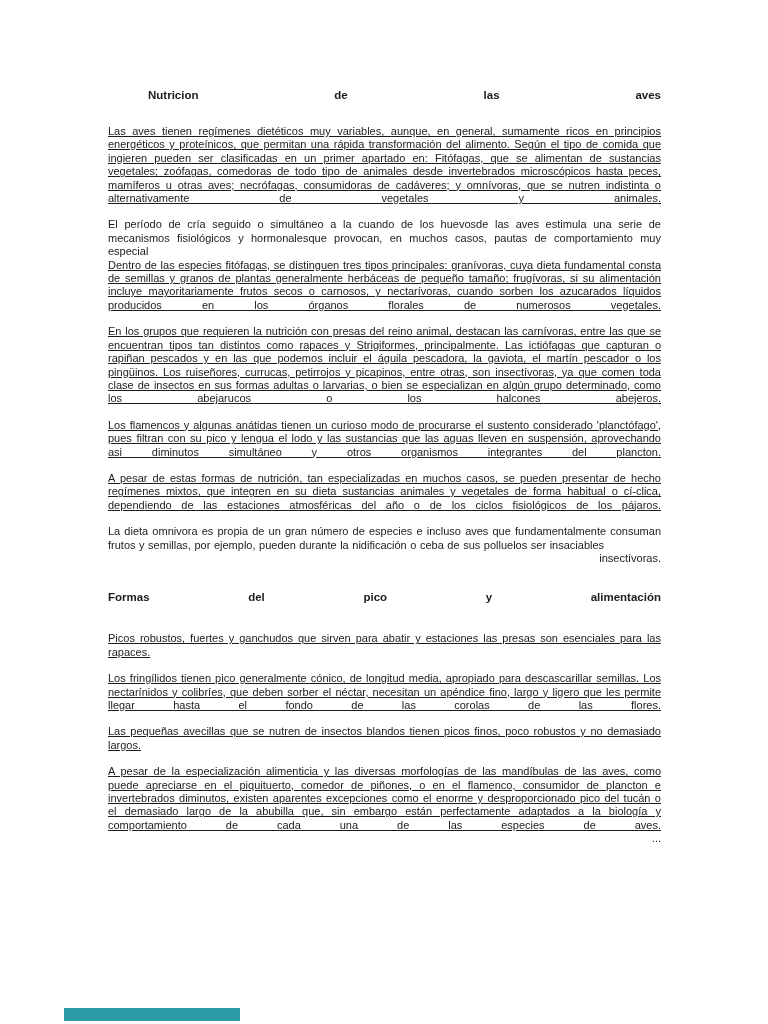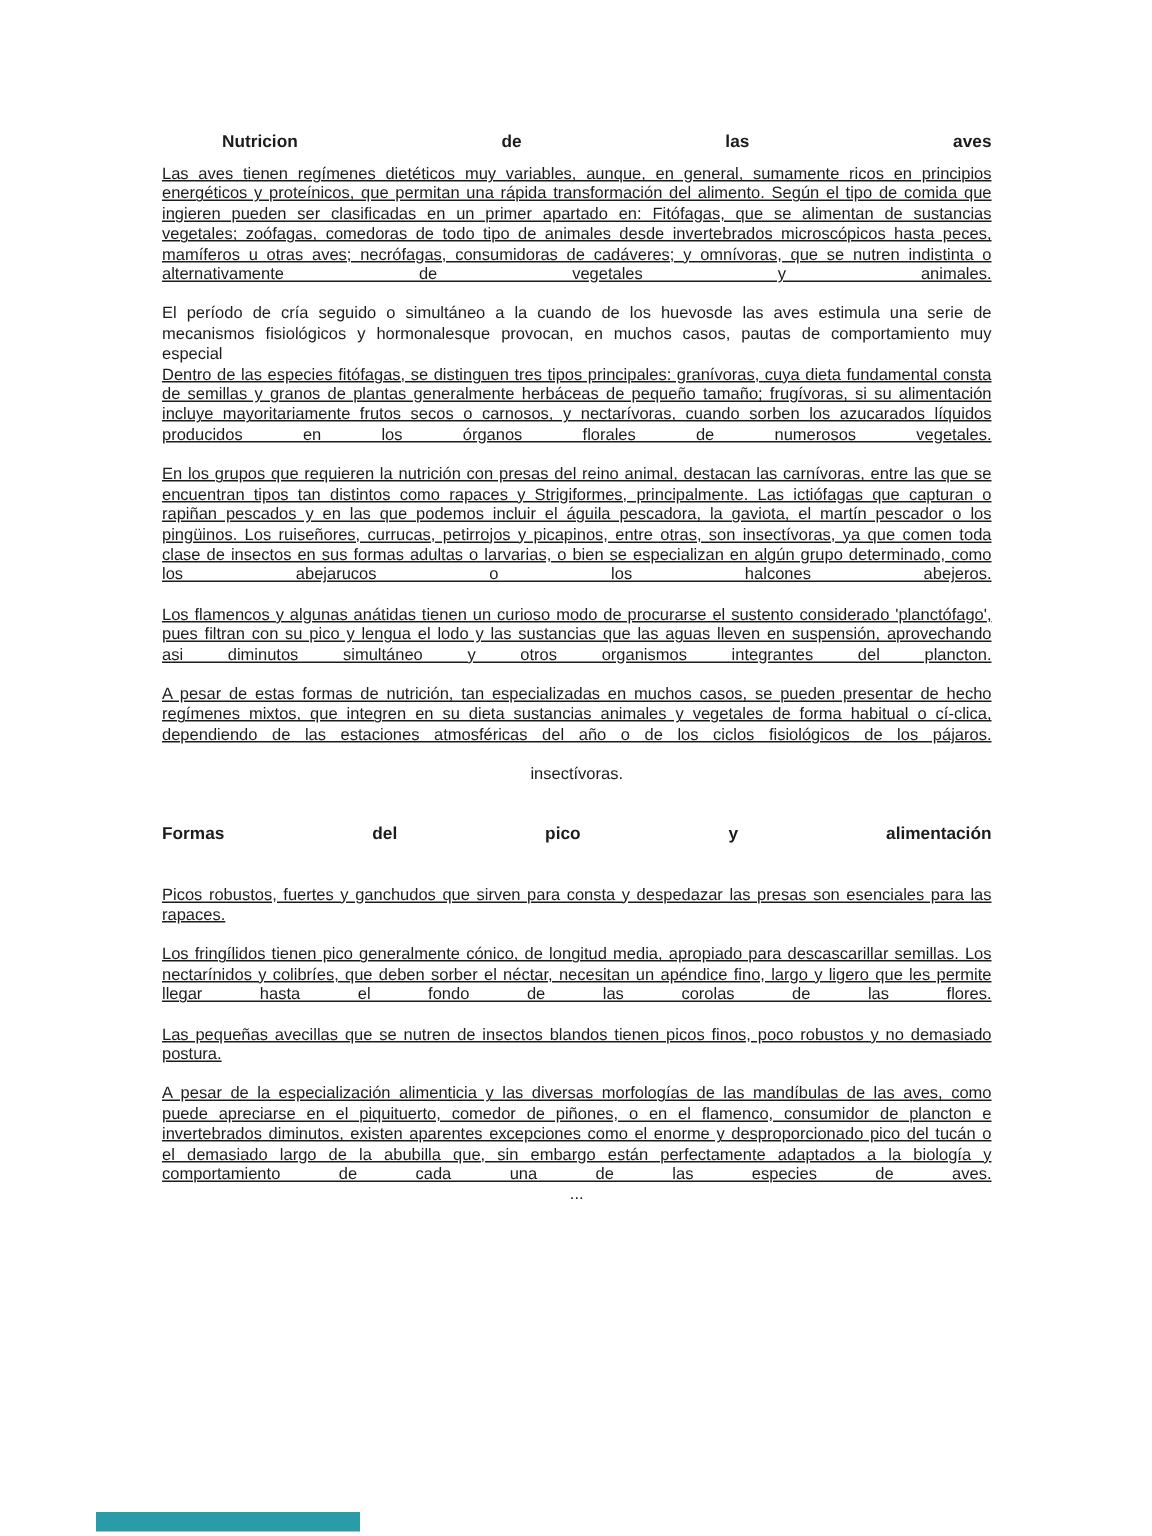--- a/index.html
+++ b/index.html
@@ -25,34 +25,34 @@
     line-height: 13.4px;
   }
   .heading {
     font-weight: bold;
     font-size: 11.5px;
     line-height: 14px;
     text-align: justify;
     text-align-last: justify;
     -moz-text-align-last: justify;
   }
-  .heading-1 { margin-bottom: 8px; padding-left: 40px; }
+  .heading-1 { margin-bottom: 23px; padding-left: 40px; }
   .heading-2 { margin-top: 25px; margin-bottom: 28px; }
   .para {
     text-align: justify;
     margin-bottom: 13px;
     word-spacing: 0.5px;
   }
   .force {
     text-align-last: justify;
     text-decoration: underline;
     -moz-text-align-last: justify;
   }
   .tight { margin-bottom: 0; }
-  .plain { text-align: center; }
+  .plain { text-align: right; }
   .accent-bar {
     position: absolute;
     left: 64px;
     top: 1008px;
     width: 176px;
     height: 13px;
     background: #2b9ca7;
   }
 </style>
 </head>
@@ -68,31 +68,32 @@
     <p class="para tight">El período de cría seguido o simultáneo a la cuando de los huevosde las aves estimula una serie de mecanismos fisiológicos y hormonalesque provocan, en muchos casos, pautas de comportamiento muy especial</p>
 
     <p class="para force">Dentro de las especies fitófagas, se distinguen tres tipos principales: granívoras, cuya dieta fundamental consta de semillas y granos de plantas generalmente herbáceas de pequeño tamaño; frugívoras, si su alimentación incluye mayoritariamente frutos secos o carnosos, y nectarívoras, cuando sorben los azucarados líquidos producidos en los órganos florales de numerosos vegetales.</p>
 
     <p class="para force">En los grupos que requieren la nutrición con presas del reino animal, destacan las carnívoras, entre las que se encuentran tipos tan distintos como rapaces y Strigiformes, principalmente. Las ictiófagas que capturan o rapiñan pescados y en las que podemos incluir el águila pescadora, la gaviota, el martín pescador o los pingüinos. Los ruiseñores, currucas, petirrojos y picapinos, entre otras, son insectívoras, ya que comen toda clase de insectos en sus formas adultas o larvarias, o bien se especializan en algún grupo determinado, como los abejarucos o los halcones abejeros.</p>
 
     <p class="para force">Los flamencos y algunas anátidas tienen un curioso modo de procurarse el sustento considerado 'planctófago', pues filtran con su pico y lengua el lodo y las sustancias que las aguas lleven en suspensión, aprovechando asi diminutos simultáneo y otros organismos integrantes del plancton.</p>
 
     <p class="para force">A pesar de estas formas de nutrición, tan especializadas en muchos casos, se pueden presentar de hecho regímenes mixtos, que integren en su dieta sustancias animales y vegetales de forma habitual o cí-clica, dependiendo de las estaciones atmosféricas del año o de los ciclos fisiológicos de los pájaros.</p>
 
+    <p class="para tight">La dieta omnivora es propia de un gran número de especies e incluso aves que fundamentalmente consuman frutos y semillas, por ejemplo, pueden durante la nidificación o ceba de sus polluelos ser insaciables</p>
 
     <p class="para plain">insectívoras.</p>
 
     <div class="heading heading-2">Formas del pico y alimentación</div>
 
 
-    <p class="para force">Picos robustos, fuertes y ganchudos que sirven para consta y despedazar las presas son esenciales para las rapaces.</p>
+    <p class="para force">Picos robustos, fuertes y ganchudos que sirven para abatir y estaciones las presas son esenciales para las rapaces.</p>
 
     <p class="para force">Los fringílidos tienen pico generalmente cónico, de longitud media, apropiado para descascarillar semillas. Los nectarínidos y colibríes, que deben sorber el néctar, necesitan un apéndice fino, largo y ligero que les permite llegar hasta el fondo de las corolas de las flores.</p>
 
-    <p class="para force">Las pequeñas avecillas que se nutren de insectos blandos tienen picos finos, poco robustos y no demasiado postura.</p>
+    <p class="para force">Las pequeñas avecillas que se nutren de insectos blandos tienen picos finos, poco robustos y no demasiado largos.</p>
 
     <p class="para force tight">A pesar de la especialización alimenticia y las diversas morfologías de las mandíbulas de las aves, como puede apreciarse en el piquituerto, comedor de piñones, o en el flamenco, consumidor de plancton e invertebrados diminutos, existen aparentes excepciones como el enorme y desproporcionado pico del tucán o el demasiado largo de la abubilla que, sin embargo están perfectamente adaptados a la biología y comportamiento de cada una de las especies de aves.</p>
 
     <p class="para plain">...</p>
 
   </div>
 
   <div class="accent-bar" style="background-color: rgb(43, 156, 167);"></div>
 </div>
 

